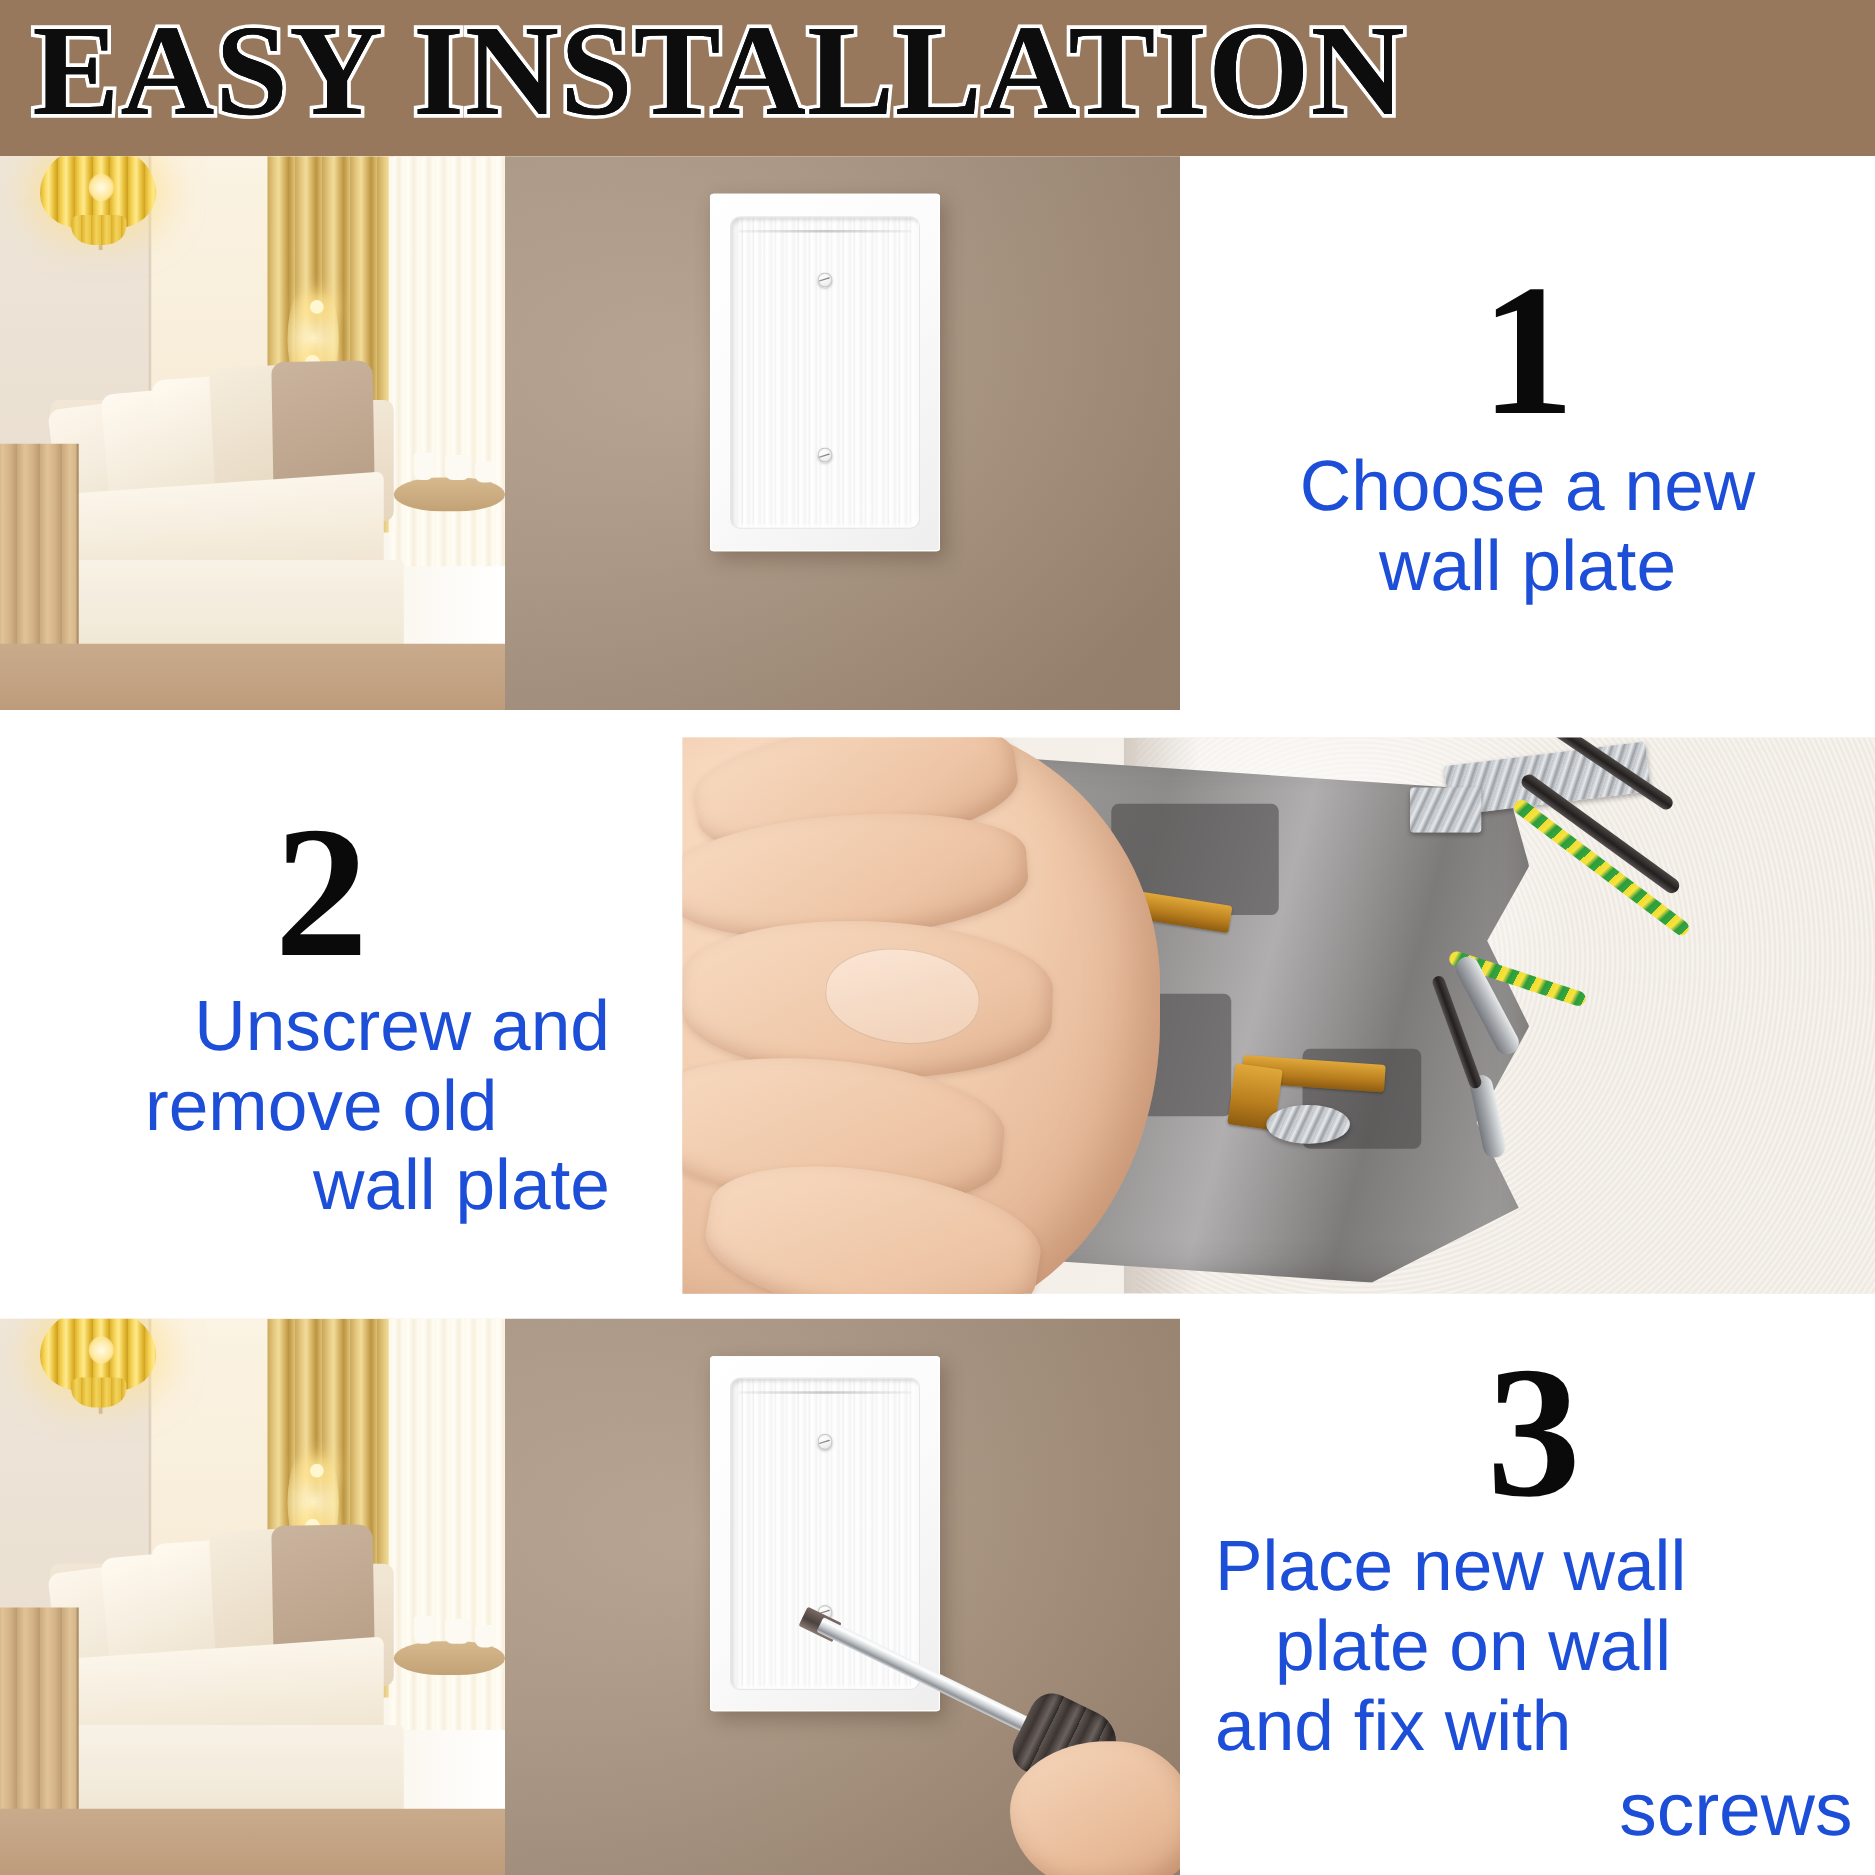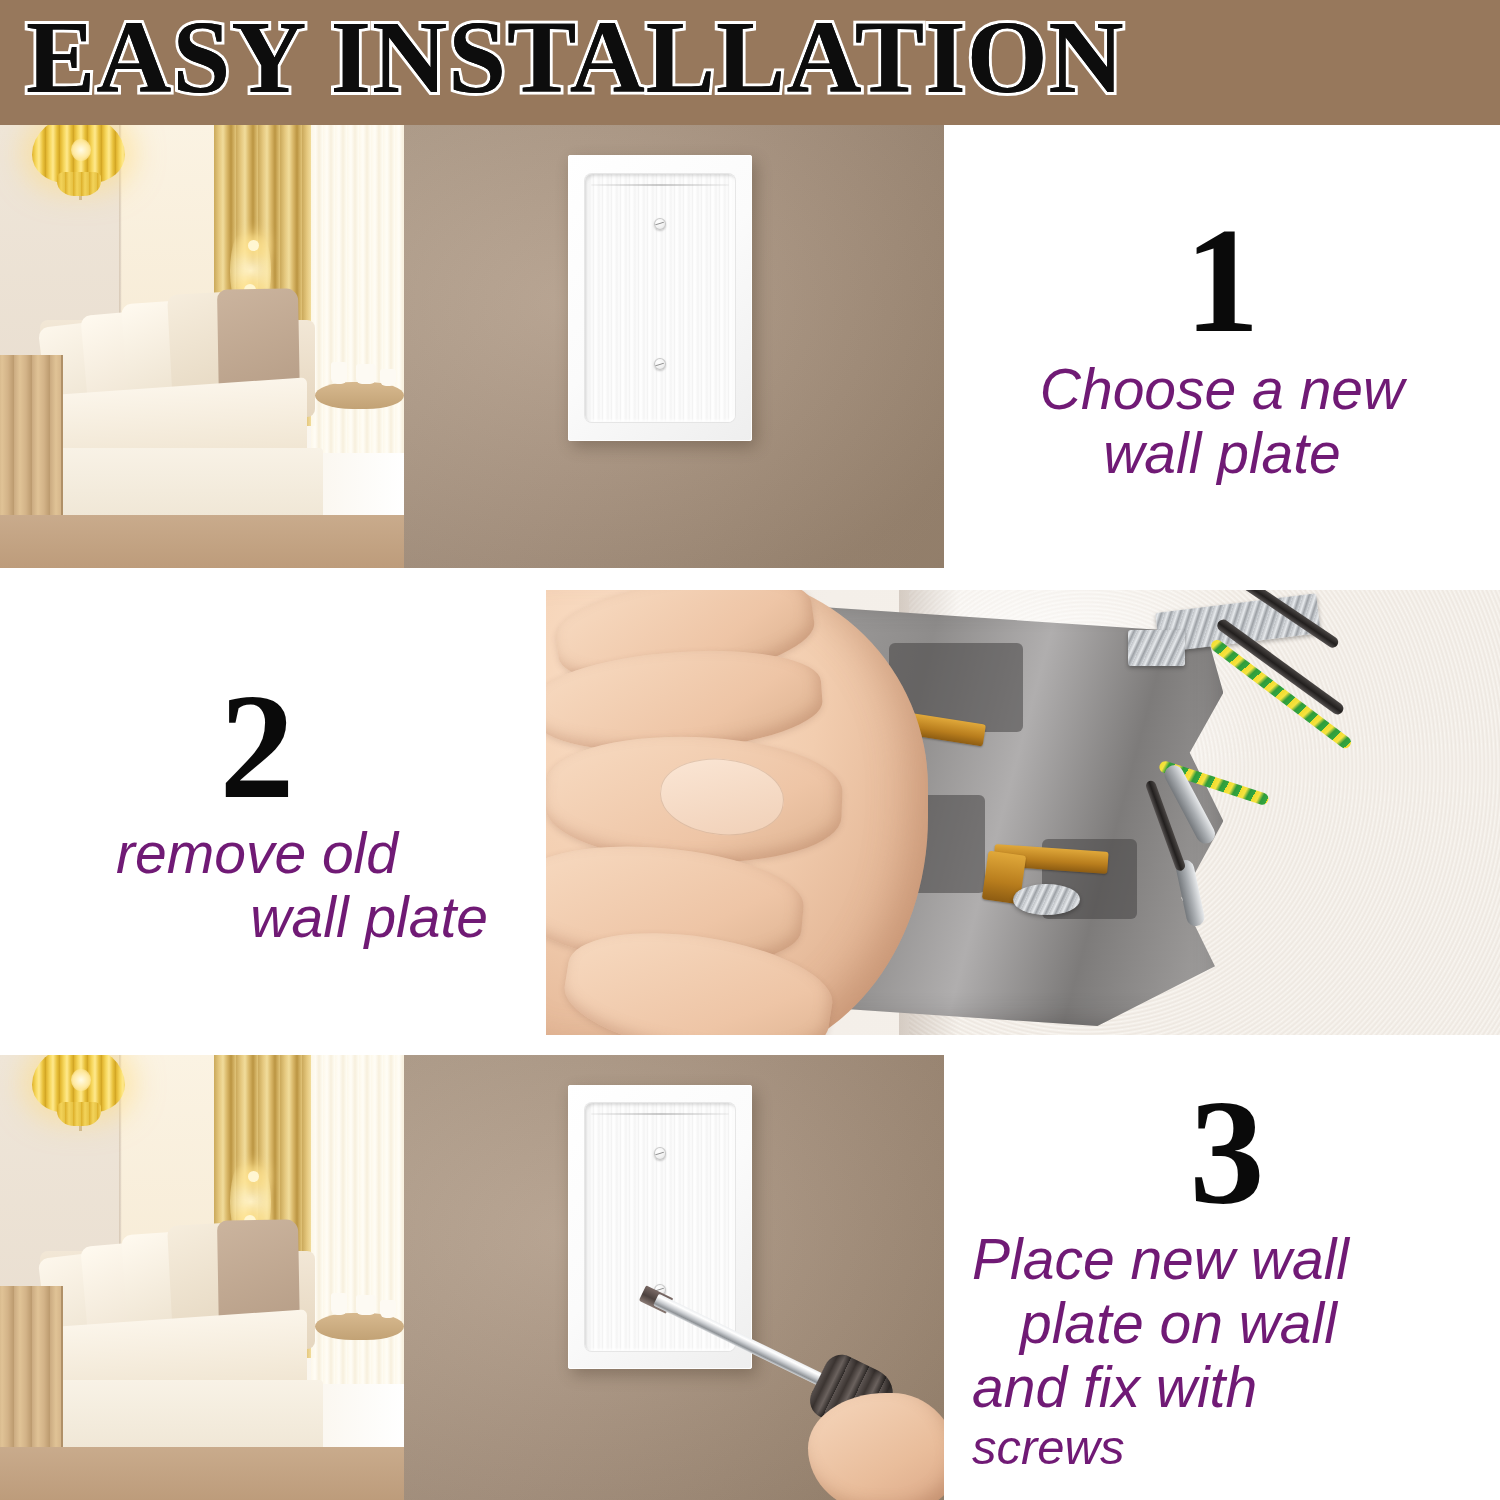--- a/index.html
+++ b/index.html
@@ -169,22 +169,22 @@
   .socket-photo .wire{position:absolute;border-radius:40px;}
   .socket-photo .w-ground{background:repeating-linear-gradient(100deg,#f2dc2e 0px,#f5e33f 5px,#2f9c3b 9px,#33a641 14px);}
   .socket-photo .w-black{background:linear-gradient(180deg,#4b4745,#221f1e 55%,#555150);}
   .socket-photo .w-steel{background:linear-gradient(180deg,#e8eaec,#aaaeb2 50%,#74787c);}
 
   
   .steptext{position:absolute;top:0;height:100%;background:#fff;
     display:flex;flex-direction:column;justify-content:center;}
   .stepnum{font-family:"Liberation Serif",serif;font-weight:bold;color:#0a0a0a;
     line-height:.96;}
-  .stepdesc{font-family:"Liberation Sans",sans-serif;font-style:italic;
-    color:#701a75;line-height:1.12;}
+  .stepdesc{font-family:"Liberation Sans",sans-serif;
+    color:#1d4ed8;line-height:1.12;}
 
   .align-center{text-align:center;}
   .align-right{text-align:right;}
   .align-left{text-align:left;}
 </style>
 </head>
 <body>
 
 <div class="page">
 
@@ -243,20 +243,21 @@
       <div class="stepnum" style="font-size:150px;margin-bottom:6px;">1</div>
       <div class="stepdesc" style="font-size:57px;">Choose a new</div>
       <div class="stepdesc" style="font-size:57px;">wall plate</div>
     </div>
   </div>
 
   <div class="row row2">
 
     <div class="steptext align-right" style="left:0;width:546px;padding:0 58px 0 26px;box-sizing:border-box;">
       <div class="stepnum align-center" style="font-size:150px;margin-bottom:4px;">2</div>
+      <div class="stepdesc" style="font-size:57px;">Unscrew and</div>
       <div class="stepdesc" style="font-size:57px;text-align:center;">remove old</div>
       <div class="stepdesc" style="font-size:57px;">wall plate</div>
     </div>
 
     <div class="cell socket-photo" style="left:546px;width:954px;top:22px;height:445px;">
       <div class="plaster"></div>
       <div class="brick"></div>
       <div class="plaster-edge"></div>
 
       <div class="mech"></div>
@@ -341,17 +342,17 @@
         <div class="handle"></div>
       </div>
       <div class="hand-driver" style="left:404px;top:338px;width:150px;height:120px;"></div>
     </div>
 
     <div class="steptext align-left" style="left:944px;width:556px;padding:0 18px 0 28px;box-sizing:border-box;">
       <div class="stepnum align-center" style="font-size:150px;margin-bottom:4px;">3</div>
       <div class="stepdesc" style="font-size:57px;">Place new wall</div>
       <div class="stepdesc" style="font-size:57px;margin-left:48px;">plate on wall</div>
       <div class="stepdesc" style="font-size:57px;">and fix with</div>
-      <div class="stepdesc" style="font-size:49px;">screws</div>
+      <div class="stepdesc" style="font-size:60px;text-align:right;">screws</div>
     </div>
   </div>
 
 </div>
 
 </body></html>

